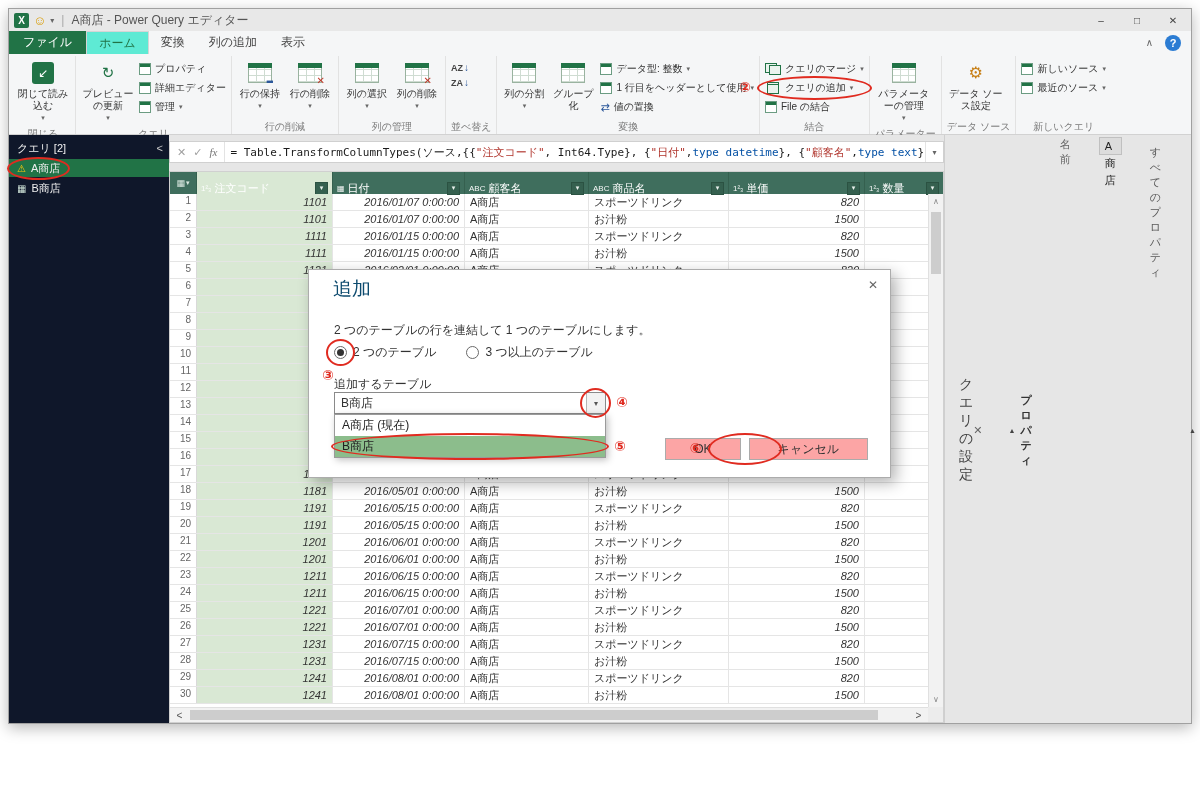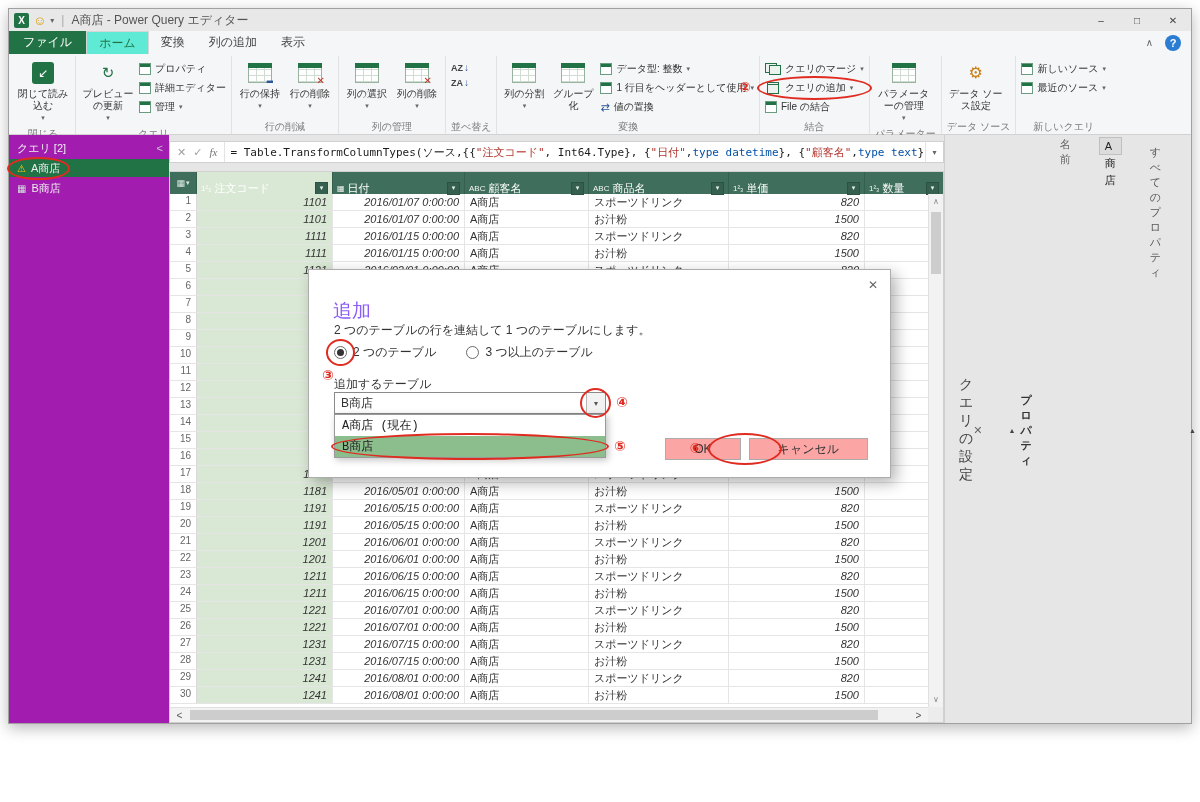--- a/index.html
+++ b/index.html
@@ -58,21 +58,21 @@
   .micon::before, .micon::after { content:""; position:absolute; width:10px; height:8px; border:1px solid #217346; background:#eaf3ee; }
   .micon::before { left:0; top:0; } .micon::after { right:0; bottom:0; }
   .micon.append::before { left:2px; top:0; } .micon.append::after { left:2px; bottom:0; right:auto; }
   .gear-ic { color:#c77f16; font-size:16px; }
   .repl-ic { color:#2b579a; font-size:11px; }
 
   
   .workspace { position:absolute; left:0; right:0; top:126px; bottom:0; display:flex; background:#e6e6e6; }
 
   
-  .sidebar { width:160px; background:#a21caf; display:flex; flex-direction:column; flex:none; }
+  .sidebar { width:160px; background:#0f172a; display:flex; flex-direction:column; flex:none; }
   .side-head { height:22px; display:flex; align-items:center; color:#f0f0f0; font-size:11px; padding:4px 6px 0 8px; }
   .side-collapse { margin-left:auto; color:#ccc; font-size:11px; }
   .qitem { height:18px; display:flex; align-items:center; padding:0 8px; color:#eee; font-size:11px; margin-top:2px; }
   .qitem.sel { background:#217346; }
   .qinner { display:inline-flex; align-items:center; gap:5px; }
   .q-warn { color:#f1c40f; font-size:10px; }
   .q-tbl { font-size:10px; color:#cfe3d8; }
 
   
   .center { flex:1; min-width:0; display:flex; flex-direction:column; }
@@ -127,36 +127,36 @@
   .steps { margin:2px 10px; display:flex; flex-direction:column; }
   .step { height:18px; display:flex; align-items:center; padding:0 8px; color:#333; gap:5px; margin-bottom:1px; }
   .step.plain { background:#bfbfbf; }
   .step.sel { background:#219653; color:#fff; }
   .step-x { font-size:9px; }
 
   
   .dialog { position:absolute; left:299px; top:260px; width:583px; height:209px; background:#fff; border:1px solid #acacac;
             box-shadow:5px 5px 14px rgba(0,0,0,.3); z-index:50; }
   .dlg-close { position:absolute; right:12px; top:8px; color:#666; font-size:12px; }
-  .dlg-title { position:absolute; left:24px; top:28px; font-size:19px; color:#8b5cf6; }
+  .dlg-title { position:absolute; left:24px; top:6px; font-size:19px; color:#0c4a6e; }
   .dlg-desc { position:absolute; left:25px; top:52px; font-size:12px; color:#333; }
   .dlg-radios { position:absolute; left:25px; top:74px; display:flex; gap:30px; align-items:center; font-size:12px; }
   .radio-wrap { display:flex; align-items:center; }
   .radio { width:13px; height:13px; border:1px solid #6a6a6a; border-radius:50%; display:inline-flex; align-items:center;
            justify-content:center; margin-right:6px; background:#fff; flex:none; }
   .radio.on::after { content:""; width:7px; height:7px; border-radius:50%; background:#333; }
   .dlg-lbl { position:absolute; left:25px; top:106px; font-size:12px; color:#333; }
   .combo { position:absolute; left:25px; top:122px; width:272px; height:22px; border:1px solid #8a8a8a; background:#fff;
            display:flex; align-items:center; }
   .combo-val { flex:1; padding:0 6px; font-size:12px; }
   .combo-btn { width:19px; height:100%; border-left:1px solid #b5b5b5; background:#f2f2f2; display:flex; align-items:center;
                justify-content:center; font-size:8px; color:#555; }
   .dlg-list { position:absolute; left:25px; top:144px; width:272px; border:1px solid #9a9a9a; background:#fff;
               box-shadow:2px 2px 7px rgba(0,0,0,.25); }
-  .opt { height:21px; display:flex; align-items:center; padding:0 7px; font-size:12px; color:#222;font-family:Liberation Mono, monospace; }
+  .opt { height:21px; display:flex; align-items:center; padding:0 7px; font-size:12px; color:#222; }
   .opt.hl { background:#8cbd8c; }
   .dlg-btns { position:absolute; right:22px; top:168px; display:flex; gap:8px; }
   .btn { min-width:56px; height:22px; border:1px solid #ababab; background:#fca5a5; display:flex; align-items:center;
          justify-content:center; font-size:12px; color:#333; padding:0 28px;text-align:right; }
 
   
   .ann-ellipse { position:absolute; border:2px solid #e02b20; border-radius:50%; z-index:100; pointer-events:none; }
   .ann-num { position:absolute; color:#e02b20; font-weight:bold; font-size:14px; z-index:100; pointer-events:none; }
 </style>
 </head>

